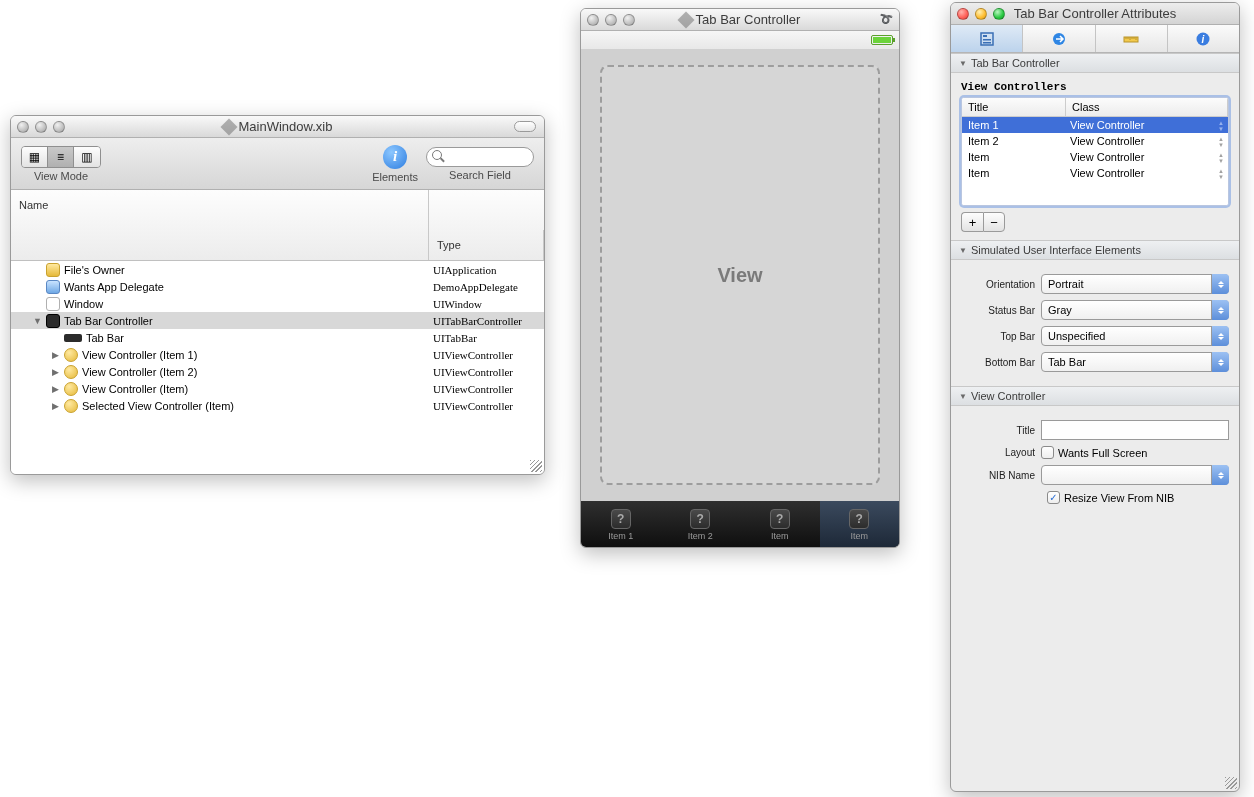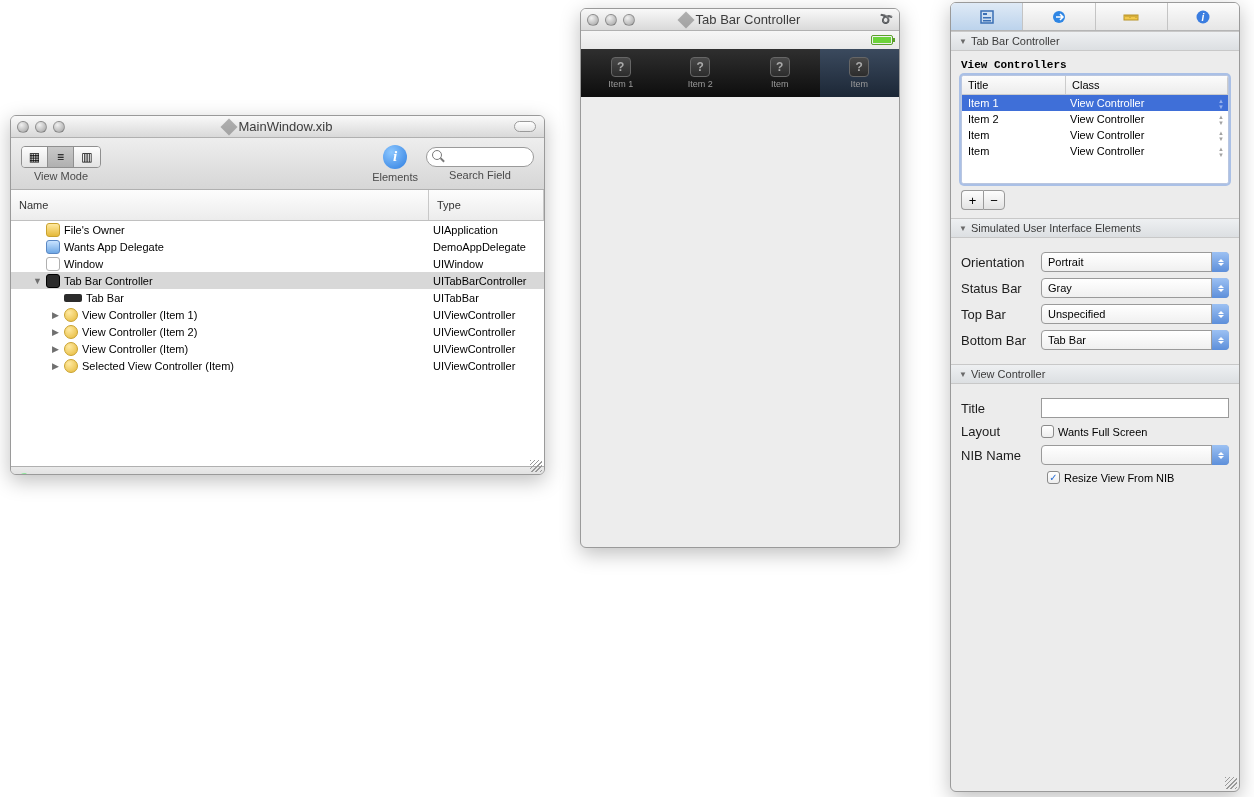--- a/index.html
+++ b/index.html
@@ -30,26 +30,26 @@
   .tool-label { font-size:11px; color:#4a4a4a;}
   .spacer { flex:1; }
   .info-icon { width:24px; height:24px; border-radius:50%; background:radial-gradient(circle at 35% 30%, #8cc7ff, #2d7de0); color:#fff; display:flex; align-items:center; justify-content:center; font-style:italic; font-family:Georgia,serif; font-weight:bold; font-size:15px;}
   .search { position:relative;}
   .search input { width:108px; height:20px; border:1px solid #9a9a9a; border-radius:10px; padding:0 8px 0 22px; font-size:11px; background:#fff;}
   .search .mag { position:absolute; left:6px; top:3px; width:10px; height:10px; border:1.5px solid #7a7a7a; border-radius:50%;}
   .search .mag::after { content:""; position:absolute; width:5px; height:1.5px; background:#7a7a7a; right:-4px; bottom:-2px; transform:rotate(45deg);}
   .tbl-header { display:flex; background:linear-gradient(#fdfdfd,#ececec); border-bottom:1px solid #c0c0c0; font-size:11px; color:#333;}
   .tbl-header div { padding:9px 8px; border-right:1px solid #c8c8c8;}
   .col-name { width:418px;}
-  .col-type { flex:1;}
+  .col-type { flex:1;margin-top:40px;}
   .rows { background:#fff; height:245px; overflow:auto;}
   .row { display:flex; align-items:center; font-size:11px; height:17px; }
   .row.sel { background:#d8d8d8;}
   .row .cname { width:418px; display:flex; align-items:center; gap:4px; padding-left:6px;}
-  .row .ctype { flex:1; padding-left:4px;}
+  .row .ctype { flex:1; padding-left:4px;font-family:Liberation Serif, serif;}
   .disclose { width:9px; display:inline-flex; justify-content:center; color:#6f6f6f; font-size:9px; cursor:pointer;}
   .indent { display:inline-block;}
   .node-icon { width:14px; height:14px; border-radius:3px; display:inline-block;}
   .ic-cube-y { background:linear-gradient(#ffe9a0,#e5b93a); border:1px solid #caa22e;}
   .ic-cube-o { background:linear-gradient(#ffc9a0,#e57a3a); border:1px solid #c45a1e;}
   .ic-cube-b { background:linear-gradient(#c9e3ff,#6fa8e5); border:1px solid #5a88c4;}
   .ic-rect   { background:#fff; border:1px solid #b0b0b0;}
   .ic-dark   { background:#2b2b2b; border:1px solid #000;}
   .ic-bar    { width:18px; height:8px; background:#2b2b2b; border-radius:2px;}
   .ic-ball   { width:14px; height:14px; border-radius:50%; background:radial-gradient(circle at 35% 30%, #ffe9a0, #e5b93a); border:1px solid #caa22e; }
@@ -94,21 +94,21 @@
   .vc-row .c2 { flex:1; padding-left:4px; position:relative;}
   .stepper { position:absolute; right:2px; top:1px; width:10px; display:flex; flex-direction:column; opacity:.55;}
   .stepper span { font-size:6px; line-height:6px; text-align:center; color:#555;}
   .vc-row.selected .stepper span { color:#dfe9ff;}
   .vc-blank { height:24px; background:#fff;}
   .pm { margin-top:6px; display:flex; }
   .pm button { width:22px; height:20px; border:1px solid #9a9a9a; background:linear-gradient(#fdfdfd,#e3e3e3); font-size:13px; line-height:1;}
   .pm button:first-child{ border-radius:4px 0 0 4px; border-right:none;}
   .pm button:last-child{ border-radius:0 4px 4px 0;}
   .form-row { display:flex; align-items:center; margin:6px 0; gap:6px;}
-  .form-row label { width:74px; text-align:left; font-size:13px; color:#1c1c1c;}
+  .form-row label { width:74px; text-align:right; font-size:10px; color:#1c1c1c;}
   .combo { flex:1; position:relative; }
   .combo select, .combo .faux { width:100%; height:20px; font-size:11px; border:1px solid #9a9a9a; border-radius:4px; background:linear-gradient(#fff,#f0f0f0); padding:0 18px 0 6px; appearance:none; display:flex; align-items:center;}
   .combo .arrow { position:absolute; right:0; top:0; width:18px; height:20px; border-left:1px solid #9a9a9a; border-radius:0 4px 4px 0; background:linear-gradient(#9cc1f3,#5d8fda); display:flex; flex-direction:column; align-items:center; justify-content:center; pointer-events:none;}
   .combo .arrow::before{content:"";border:3.5px solid transparent;border-bottom-color:#fff;margin-bottom:1px;}
   .combo .arrow::after{content:"";border:3.5px solid transparent;border-top-color:#fff;}
   .txt { flex:1; height:20px; border:1px solid #9a9a9a; background:#fff; font-size:11px; padding:0 4px;}
   .chk-row { display:flex; align-items:center; gap:4px; margin:4px 0 4px 86px; font-size:11px;}
   .chk { width:13px; height:13px; border:1px solid #8a8a8a; border-radius:3px; background:linear-gradient(#fff,#eee); display:flex; align-items:center; justify-content:center; font-size:10px; color:#2a6fd6;}
 </style>
 </head>
@@ -258,20 +258,25 @@
       <span class="title-ic"></span>
       <span>Tab Bar Controller</span>
     </div>
     <span class="curl">➰</span>
   </div>
   <div class="sim-status">
     <div class="battery">
         <div class="fill"></div>
       </div>
   </div>
+  <div class="sim-body">
+    <div class="placeholder">
+      <span>View</span>
+    </div>
+  </div>
   <div class="tabbar" id="sim-tabbar">
       <div class="tab">
         <div class="sq">?</div>
         <span>Item 1</span>
       </div>
       <div class="tab">
         <div class="sq">?</div>
         <span>Item 2</span>
       </div>
       <div class="tab">
@@ -279,20 +284,30 @@
         <span>Item</span>
       </div>
       <div class="tab sel">
         <div class="sq">?</div>
         <span>Item</span>
       </div>
     </div>
 </div>
 
 <div class="window" id="win-insp">
+  <div class="titlebar">
+    <div class="traffic">
+      <span class="dot red"></span>
+      <span class="dot yel"></span>
+      <span class="dot grn"></span>
+    </div>
+    <div class="title-text">
+      <span>Tab Bar Controller Attributes</span>
+    </div>
+  </div>
 
   <div class="insp-tabs">
     <div class="t active">
       <svg class="ic-svg" viewBox="0 0 16 16">
           <rect x="2" y="2" width="12" height="12" fill="none" stroke="#3a6fb5" stroke-width="1.5"></rect>
           <rect x="4" y="4" width="4" height="2" fill="#3a6fb5"></rect>
           <rect x="4" y="8" width="8" height="1.5" fill="#3a6fb5"></rect>
           <rect x="4" y="11" width="8" height="1.5" fill="#3a6fb5"></rect>
         </svg>
     </div>

